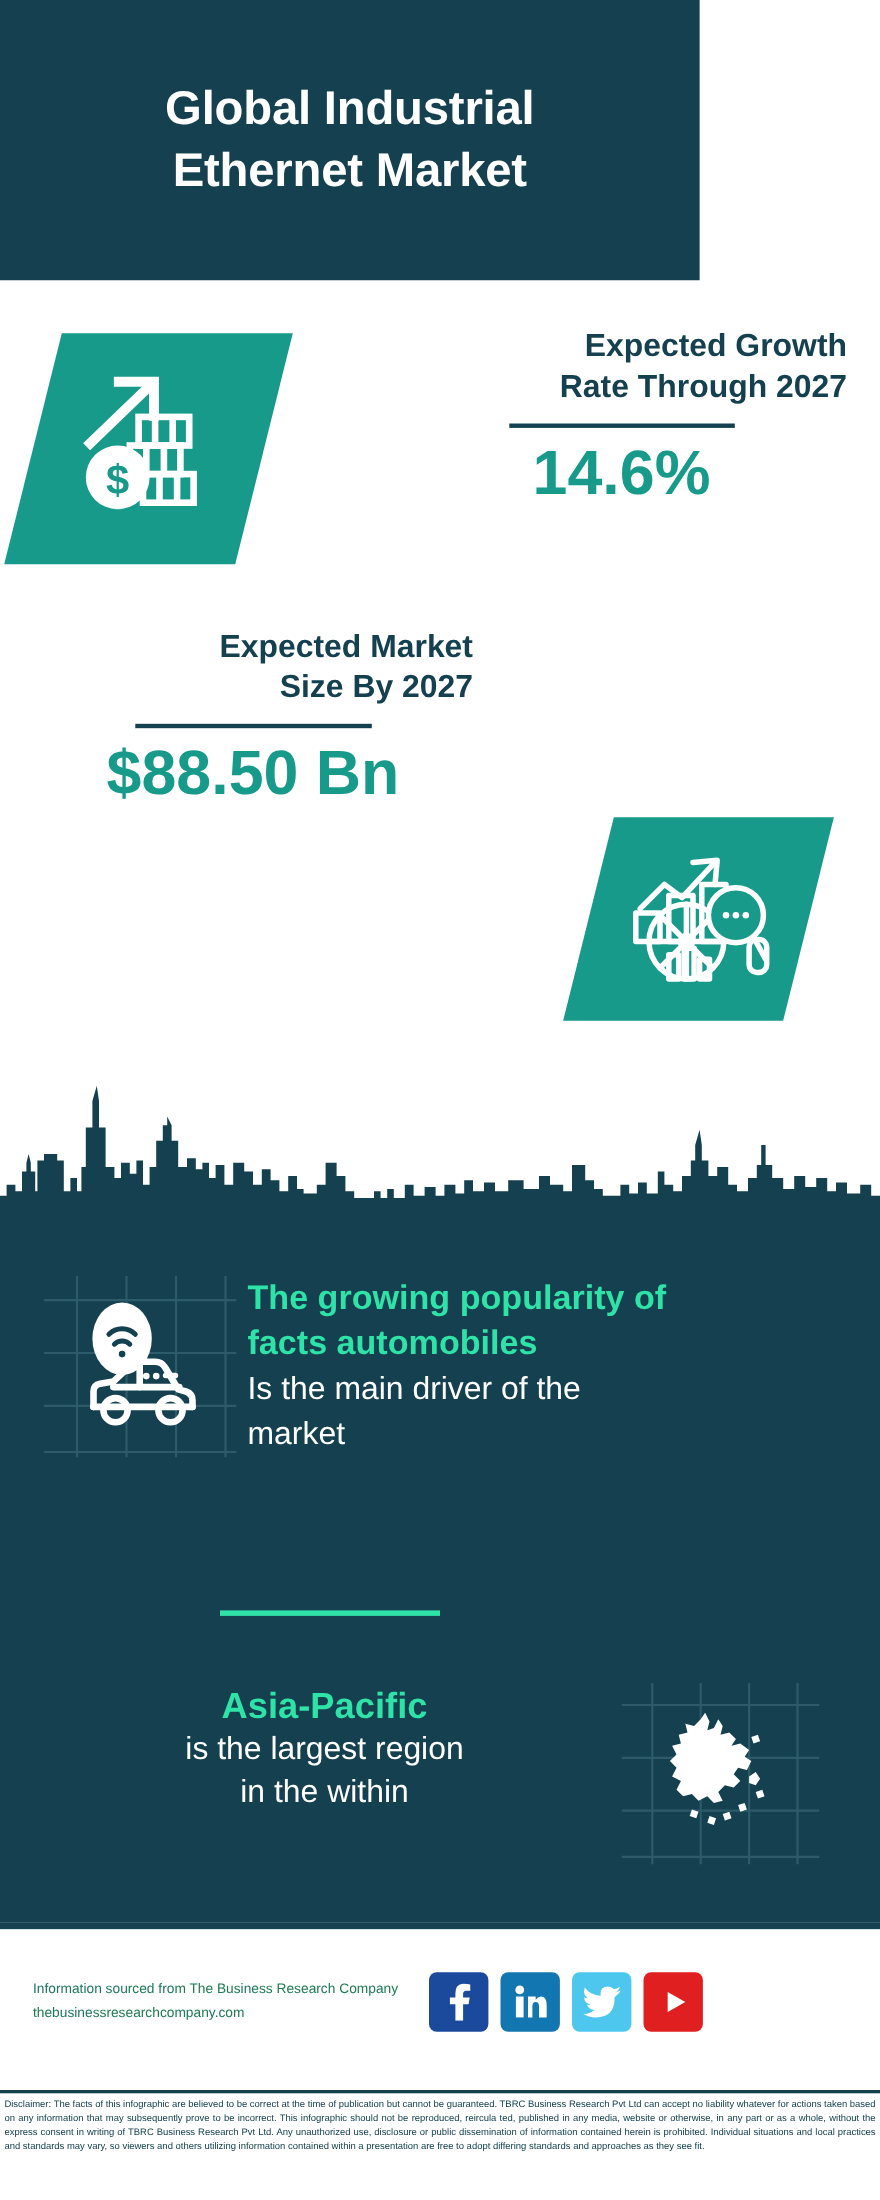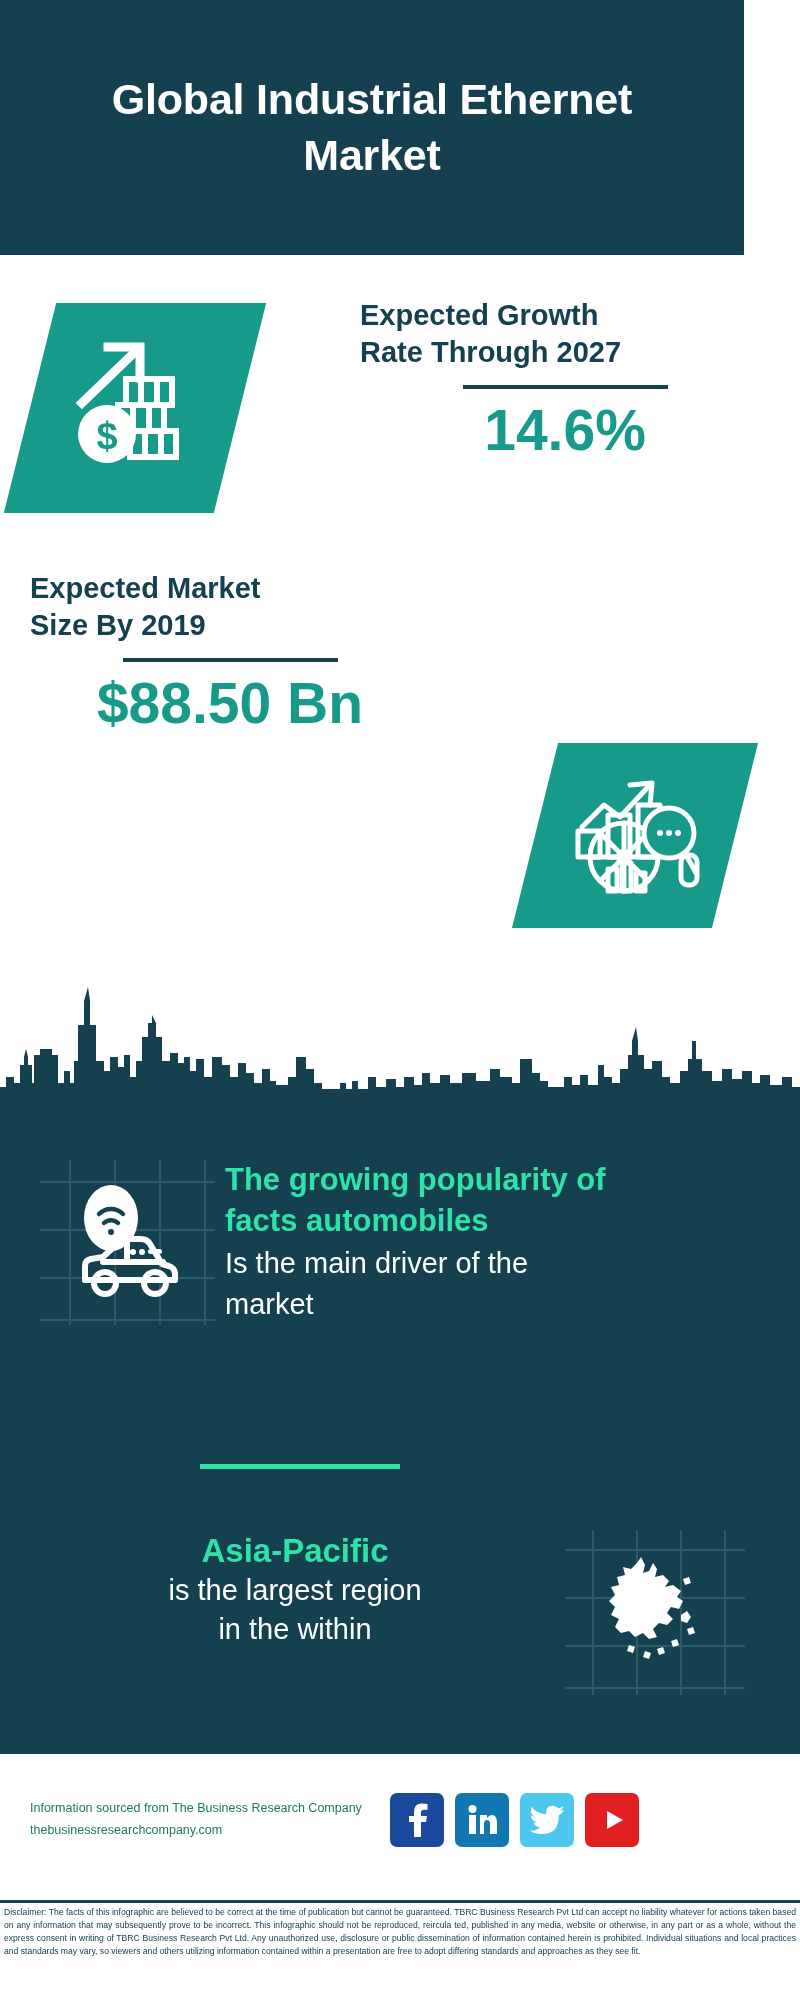--- a/index.html
+++ b/index.html
@@ -18,21 +18,21 @@
     width: 800px;
     height: 2000px;
     position: relative;
     background: #ffffff;
   }
 
   
   .header {
     position: absolute;
     left: 0; top: 0;
-    width: 744px; height: 255px;
+    width: 636px; height: 255px;
     background: #14404f;
     display: flex;
     align-items: center;
     justify-content: flex-end;
   }
   .header-title {
     color: #ffffff;
     font-size: 43px;
     font-weight: bold;
     line-height: 1.28;
@@ -66,21 +66,21 @@
   .badge1 { left: 30px; top: 48px; width: 210px; height: 210px; }
   .badge2 { left: 535px; top: 488px; width: 200px; height: 185px; }
 
   
   .stat-block { position: absolute; }
   .stat-title {
     color: #14404f;
     font-size: 29px;
     font-weight: bold;
     line-height: 1.28;
-    text-align: left;
+    text-align: right;
   }
   .stat-rule {
     height: 4px;
     background: #14404f;
     margin: 14px auto 10px auto;
   }
   .stat-value {
     color: #179a8a;
     font-size: 57px;
     font-weight: bold;
@@ -286,21 +286,21 @@
 
     <div class="stat-block growth-block">
       <div class="stat-title">Expected Growth</div>
       <div class="stat-title">Rate Through 2027</div>
       <div class="stat-rule"></div>
       <div class="stat-value">14.6%</div>
     </div>
 
     <div class="stat-block size-block">
       <div class="stat-title">Expected Market</div>
-      <div class="stat-title">Size By 2019</div>
+      <div class="stat-title">Size By 2027</div>
       <div class="stat-rule"></div>
       <div class="stat-value">$88.50 Bn</div>
     </div>
 
     <div class="para badge2">
       <div class="para-inner">
         <span>
           <svg width="135" height="130" viewBox="0 0 135 130">
             <g fill="none" stroke="#ffffff" stroke-width="5" stroke-linecap="round" stroke-linejoin="round">
               <polyline points="14,58 36,36 52,48 80,18"></polyline>

